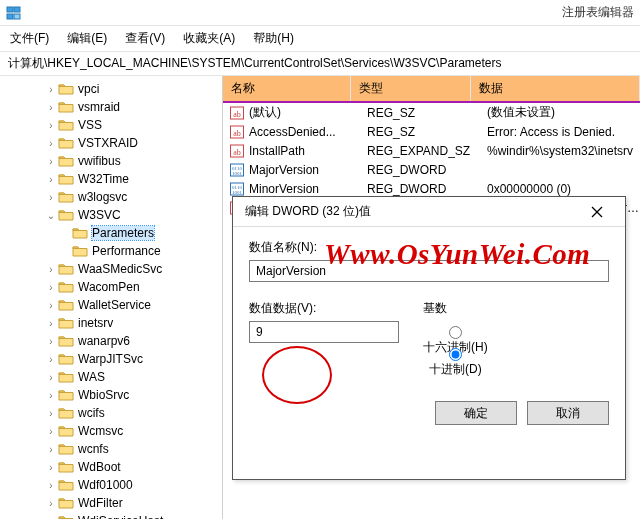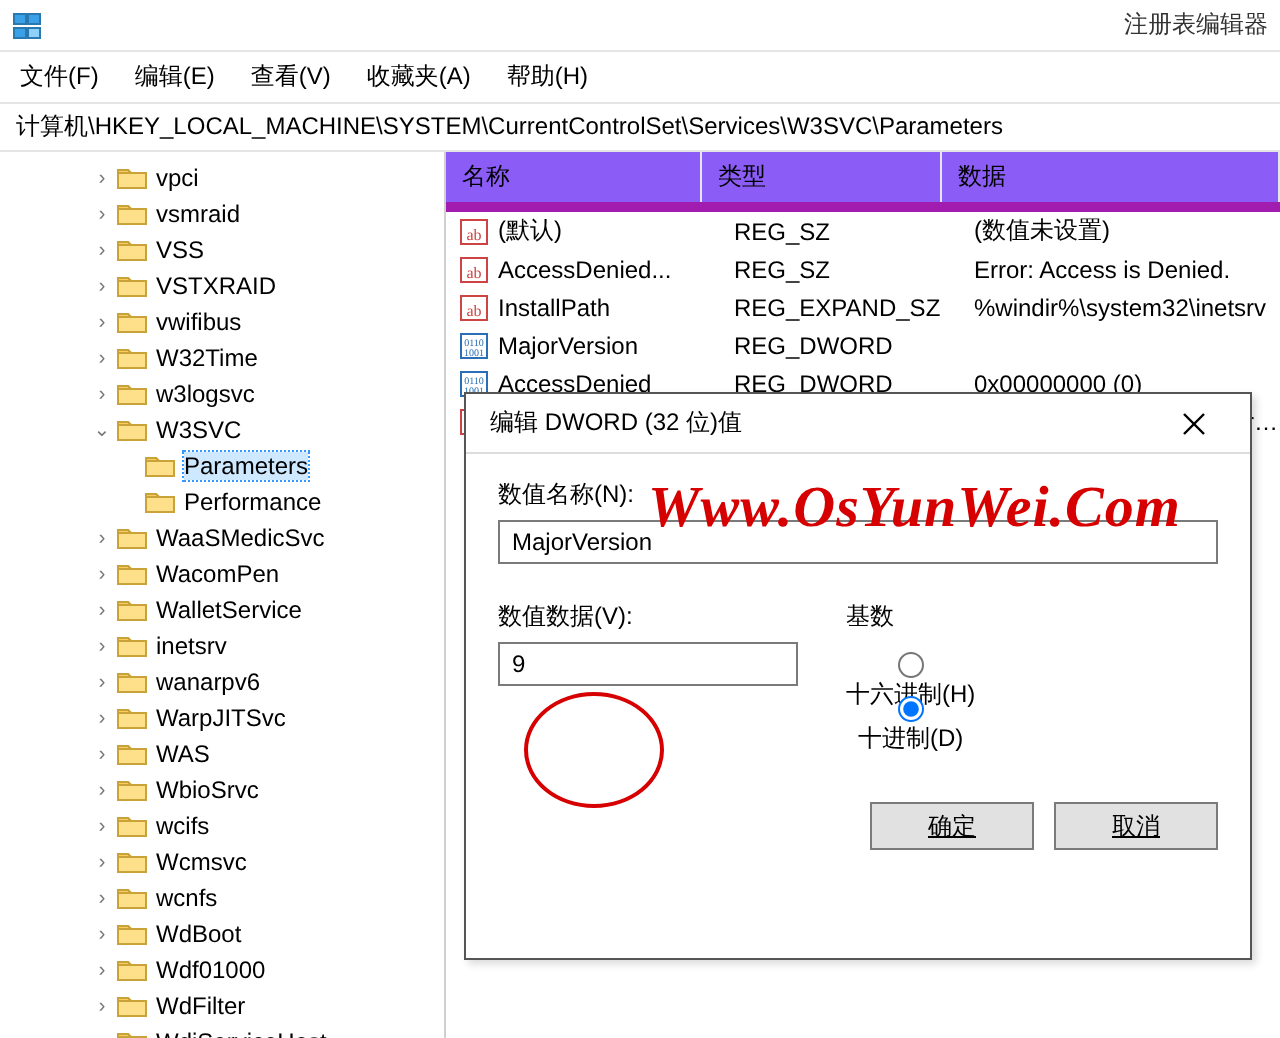--- a/index.html
+++ b/index.html
@@ -83,23 +83,23 @@
     display: inline-flex; align-items: center; justify-content: center;
   }
   .tree-label { }
   .tree-row.selected .tree-label {
     background: #cde8ff;
     outline: 1px dotted #3399ff;
   }
   
   .list-header {
     display: flex;
-    border-bottom: 5px solid #a21caf;
+    border-bottom: 2px solid #a21caf;
     font-size: 12px;
-    background: #8b5cf6;
+    background: #fdba74;
   }
   .list-header .col {
     padding: 4px 8px;
     border-right: 1px solid #e5e5e5;
   }
   .col-name { width: 128px; }
   .col-type { width: 120px; }
   .col-data { flex: 1; }
   
   .list-body { }
@@ -179,21 +179,20 @@
     gap: 10px;
     margin-top: 34px;
   }
   .win-button {
     width: 82px;
     height: 24px;
     border: 1px solid #7a7a7a;
     background: #e1e1e1;
     font-size: 12px;
     cursor: default;
-    text-decoration: underline;
   }
   
   .watermark {
     position: absolute;
     left: 324px;
     top: 238px;
     font-size: 29px;
     font-weight: 700;
     color: #d60000;
     font-family: Georgia, "Times New Roman", serif;
@@ -551,21 +550,21 @@
           <span class="c-type">REG_DWORD</span>
         </div>
         <div class="list-row">
           <span class="value-icon">
             <svg width="16" height="16" viewBox="0 0 16 16">
               <rect x="1.5" y="2" width="13" height="12" fill="#fff" stroke="#2a6fb5"></rect>
               <text x="8" y="8" text-anchor="middle" font-size="5" fill="#2a6fb5" font-family="Tahoma">0110</text>
               <text x="8" y="13" text-anchor="middle" font-size="5" fill="#2a6fb5" font-family="Tahoma">1001</text>
             </svg>
           </span>
-          <span class="c-name">AccessDenied</span>
+          <span class="c-name">MinorVersion</span>
           <span class="c-type">REG_DWORD</span>
           <span class="c-data">0x00000000 (0)</span>
         </div>
         <div class="list-row">
           <span class="value-icon">
             <svg width="16" height="16" viewBox="0 0 16 16">
               <rect x="1.5" y="2" width="13" height="12" fill="#fff" stroke="#cc4444"></rect>
               <text x="8" y="12" text-anchor="middle" font-size="8" fill="#cc4444" font-family="Tahoma">ab</text>
             </svg>
           </span>

